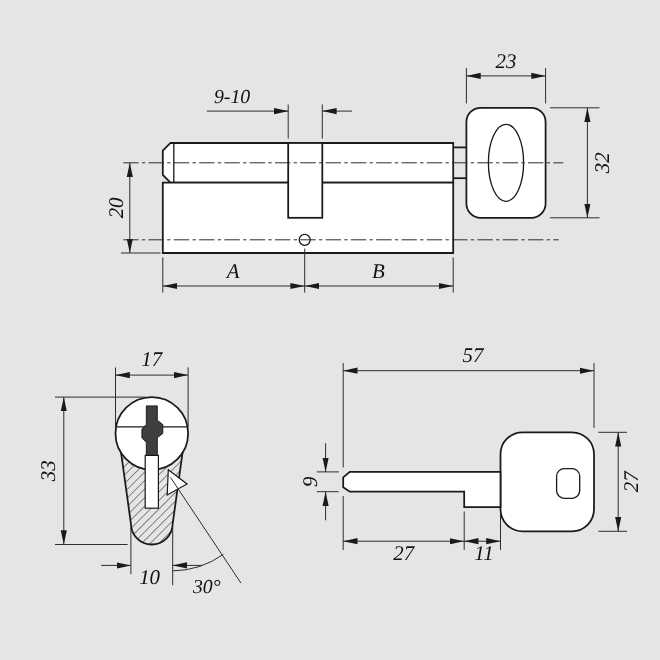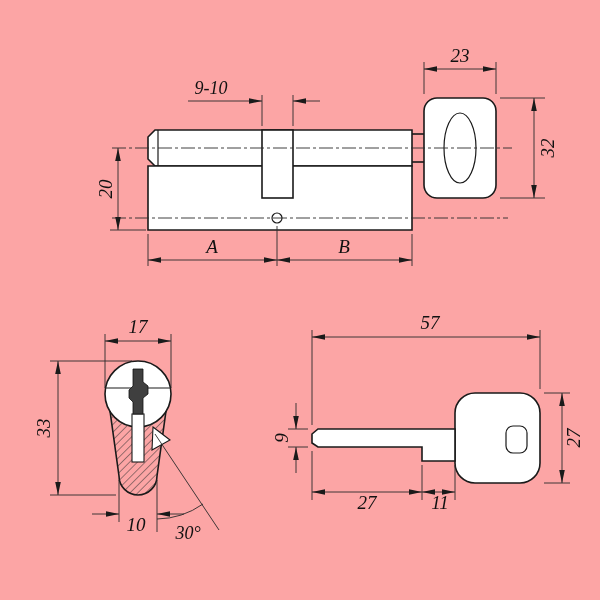--- a/index.html
+++ b/index.html
@@ -1,16 +1,16 @@
 <!DOCTYPE html>
 <html><head>
 <meta charset="utf-8">
 <style>
   html,body{margin:0;padding:0;background:#fff;}
-  .stage{width:600px;height:600px;background:#fca5a5;position:relative;overflow:hidden;}
+  .stage{width:600px;height:600px;background:#e5e5e5;position:relative;overflow:hidden;}
   .outline{fill:none;stroke:#1a1a1a;stroke-width:1.6;}
   .outline-f{fill:#ffffff;stroke:#1a1a1a;stroke-width:1.6;}
   .med{fill:none;stroke:#1a1a1a;stroke-width:1.2;}
   .thin{fill:none;stroke:#2a2a2a;stroke-width:0.9;}
   .center{fill:none;stroke:#2a2a2a;stroke-width:0.9;stroke-dasharray:14 3 3 3;}
   text.dim{font-family:"Liberation Serif",serif;font-style:italic;font-size:19px;fill:#111;}
   text.dim-s{font-family:"Liberation Serif",serif;font-style:italic;font-size:18px;fill:#111;}
 </style>
 </head>
 <body>

